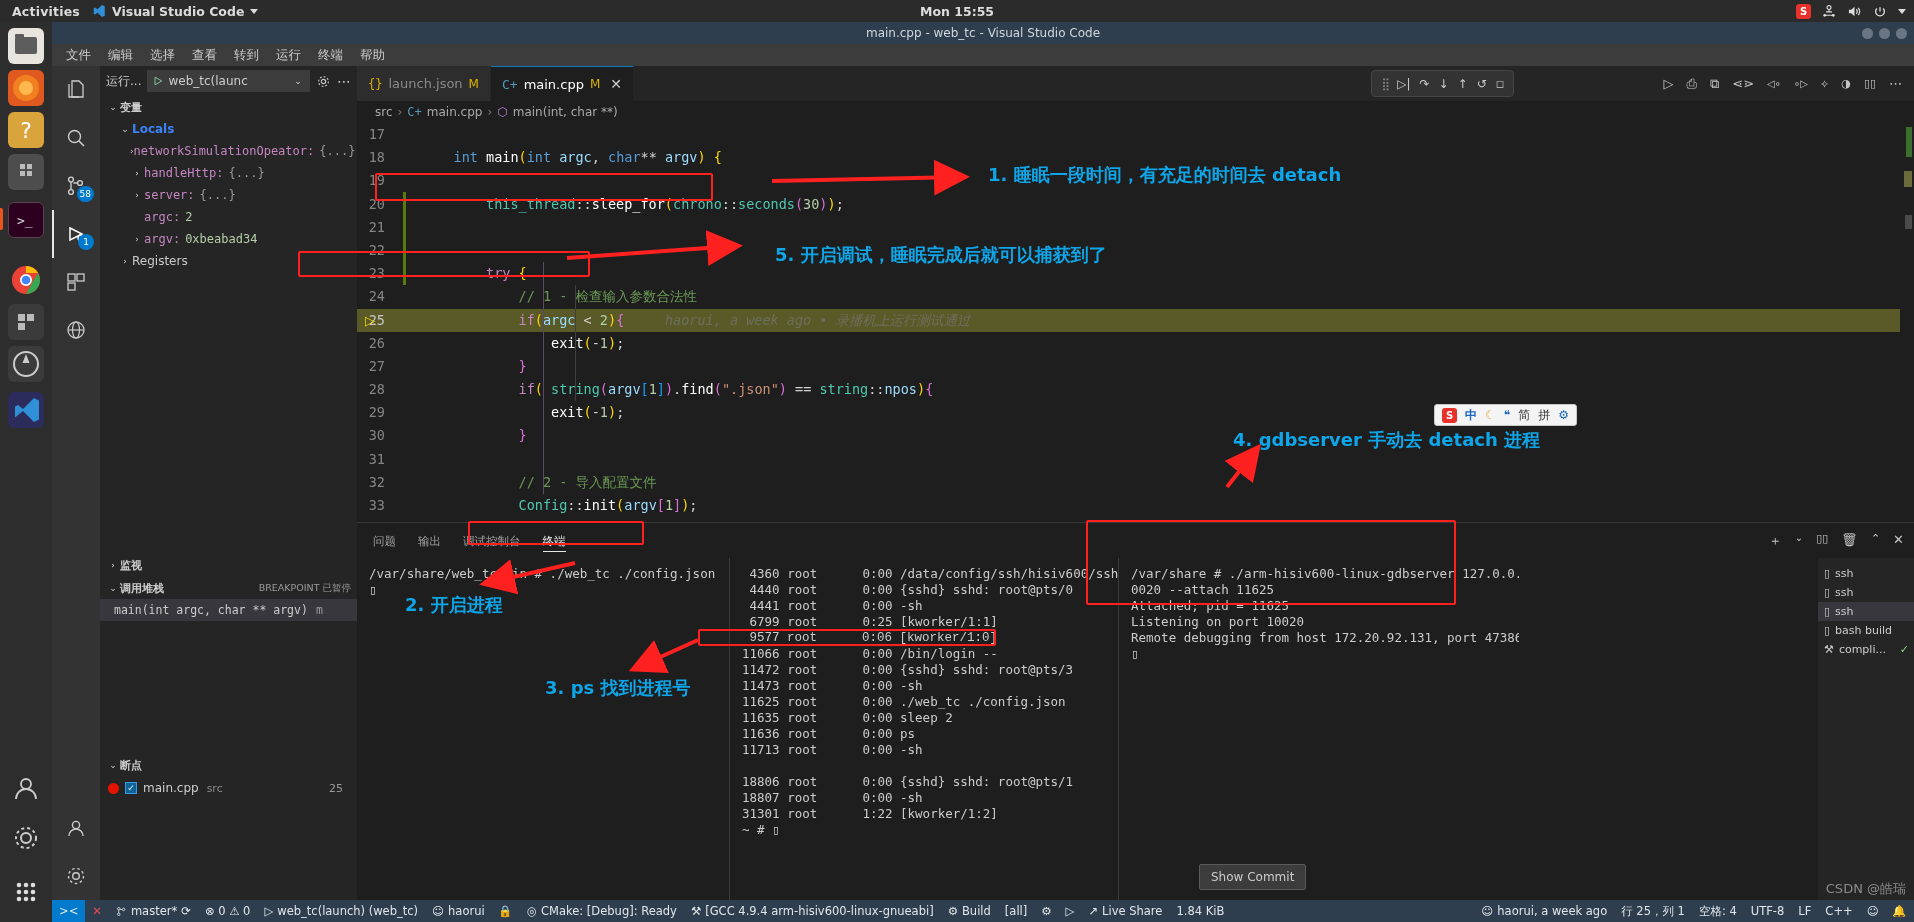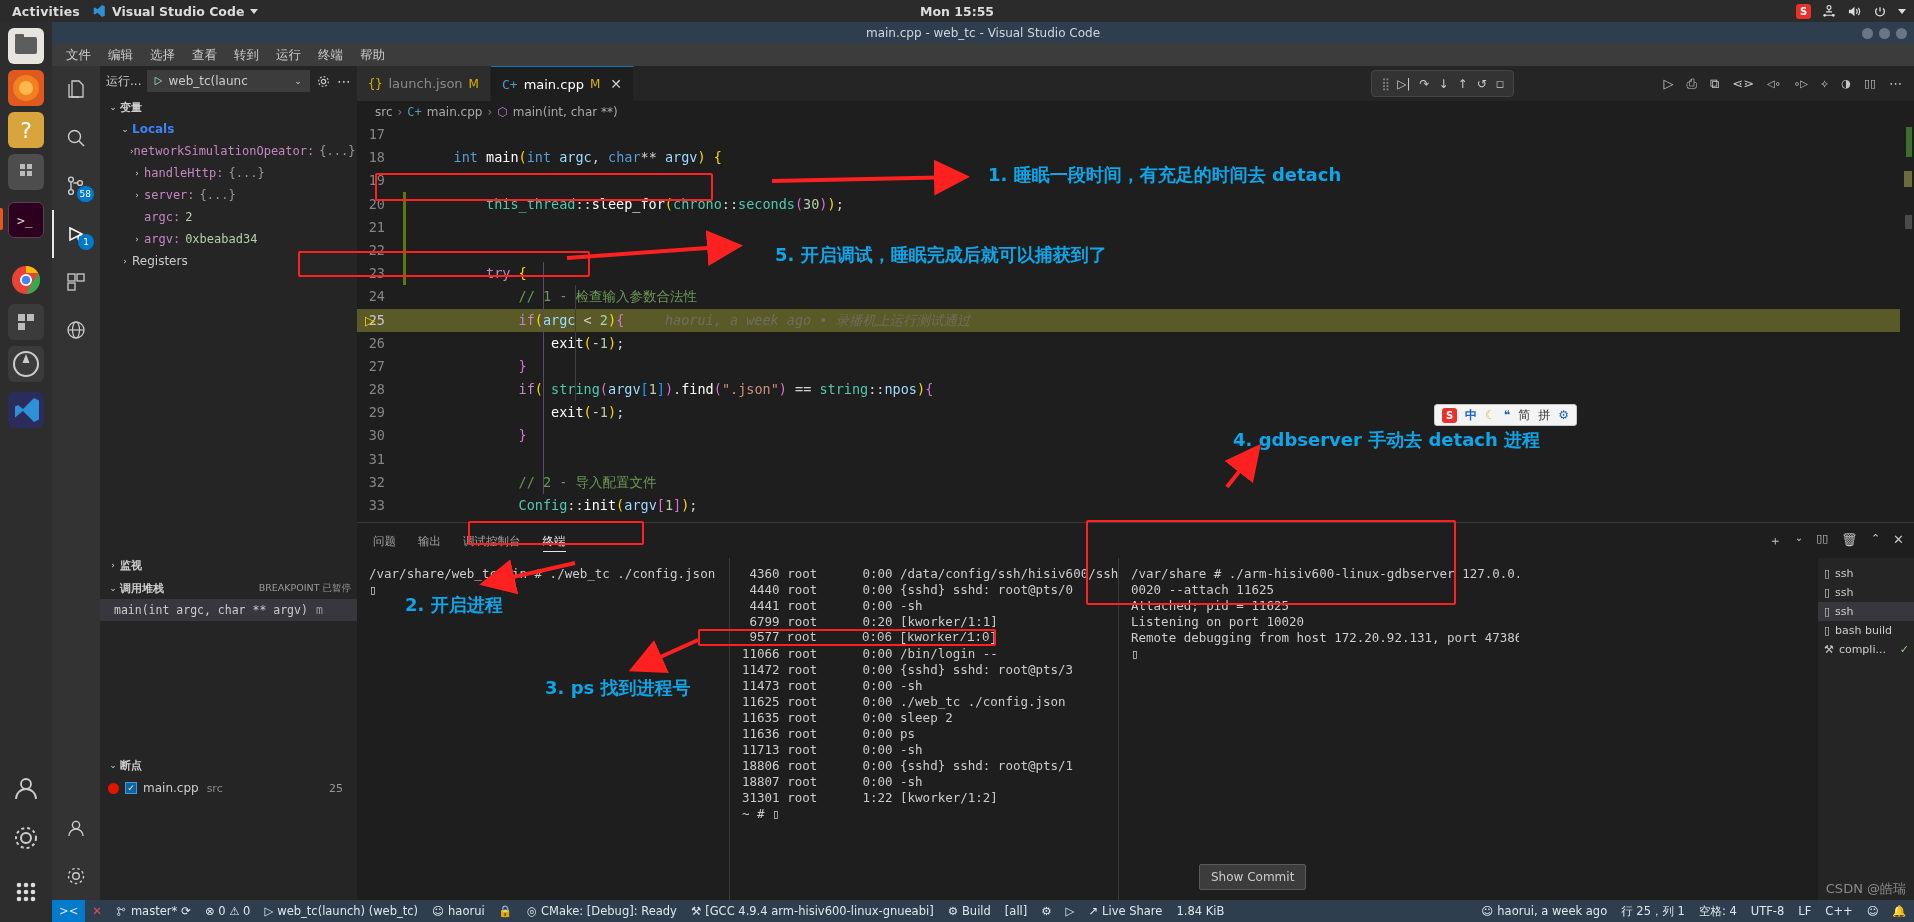--- a/index.html
+++ b/index.html
@@ -518,30 +518,30 @@
                 <div style="white-space: pre;">/var/share/web_tc/bin # ./web_tc ./config.json</div>
                 <div style="white-space: pre;">▯</div>
               </div>
           </div>
           <div class="termsplit"></div>
           <div class="termcol" style="width:388px;">
             <div id="term-mid">
                 <div style="white-space: pre;"> 4360 root      0:00 /data/config/ssh/hisiv600/ssh/ssh</div>
                 <div style="white-space: pre;"> 4440 root      0:00 {sshd} sshd: root@pts/0</div>
                 <div style="white-space: pre;"> 4441 root      0:00 -sh</div>
-                <div style="white-space: pre;"> 6799 root      0:20 [kworker/1:1]</div>
+                <div style="white-space: pre;"> 6799 root      0:25 [kworker/1:1]</div>
                 <div style="white-space: pre; font-family: Liberation Mono, monospace;"> 9577 root      0:06 [kworker/1:0]</div>
                 <div style="white-space: pre;">11066 root      0:00 /bin/login --</div>
                 <div style="white-space: pre;">11472 root      0:00 {sshd} sshd: root@pts/3</div>
                 <div style="white-space: pre;">11473 root      0:00 -sh</div>
                 <div style="white-space: pre;">11625 root      0:00 ./web_tc ./config.json</div>
                 <div style="white-space: pre;">11635 root      0:00 sleep 2</div>
                 <div style="white-space: pre;">11636 root      0:00 ps</div>
                 <div style="white-space: pre;">11713 root      0:00 -sh</div>
-                <div style="white-space: pre;">18806 root      0:00 {sshd} sshd: root@pts/1</div>
+                <div style="white-space: pre; margin-top: 16px;">18806 root      0:00 {sshd} sshd: root@pts/1</div>
                 <div style="white-space: pre;">18807 root      0:00 -sh</div>
                 <div style="white-space: pre;">31301 root      1:22 [kworker/1:2]</div>
                 <div style="white-space: pre;">~ # ▯</div>
               </div>
           </div>
           <div class="termsplit"></div>
           <div class="termcol" style="width:400px;">
             <div id="term-right">
                 <div style="white-space: pre;">/var/share # ./arm-hisiv600-linux-gdbserver 127.0.0.1:1</div>
                 <div style="white-space: pre;">0020 --attach 11625</div>

